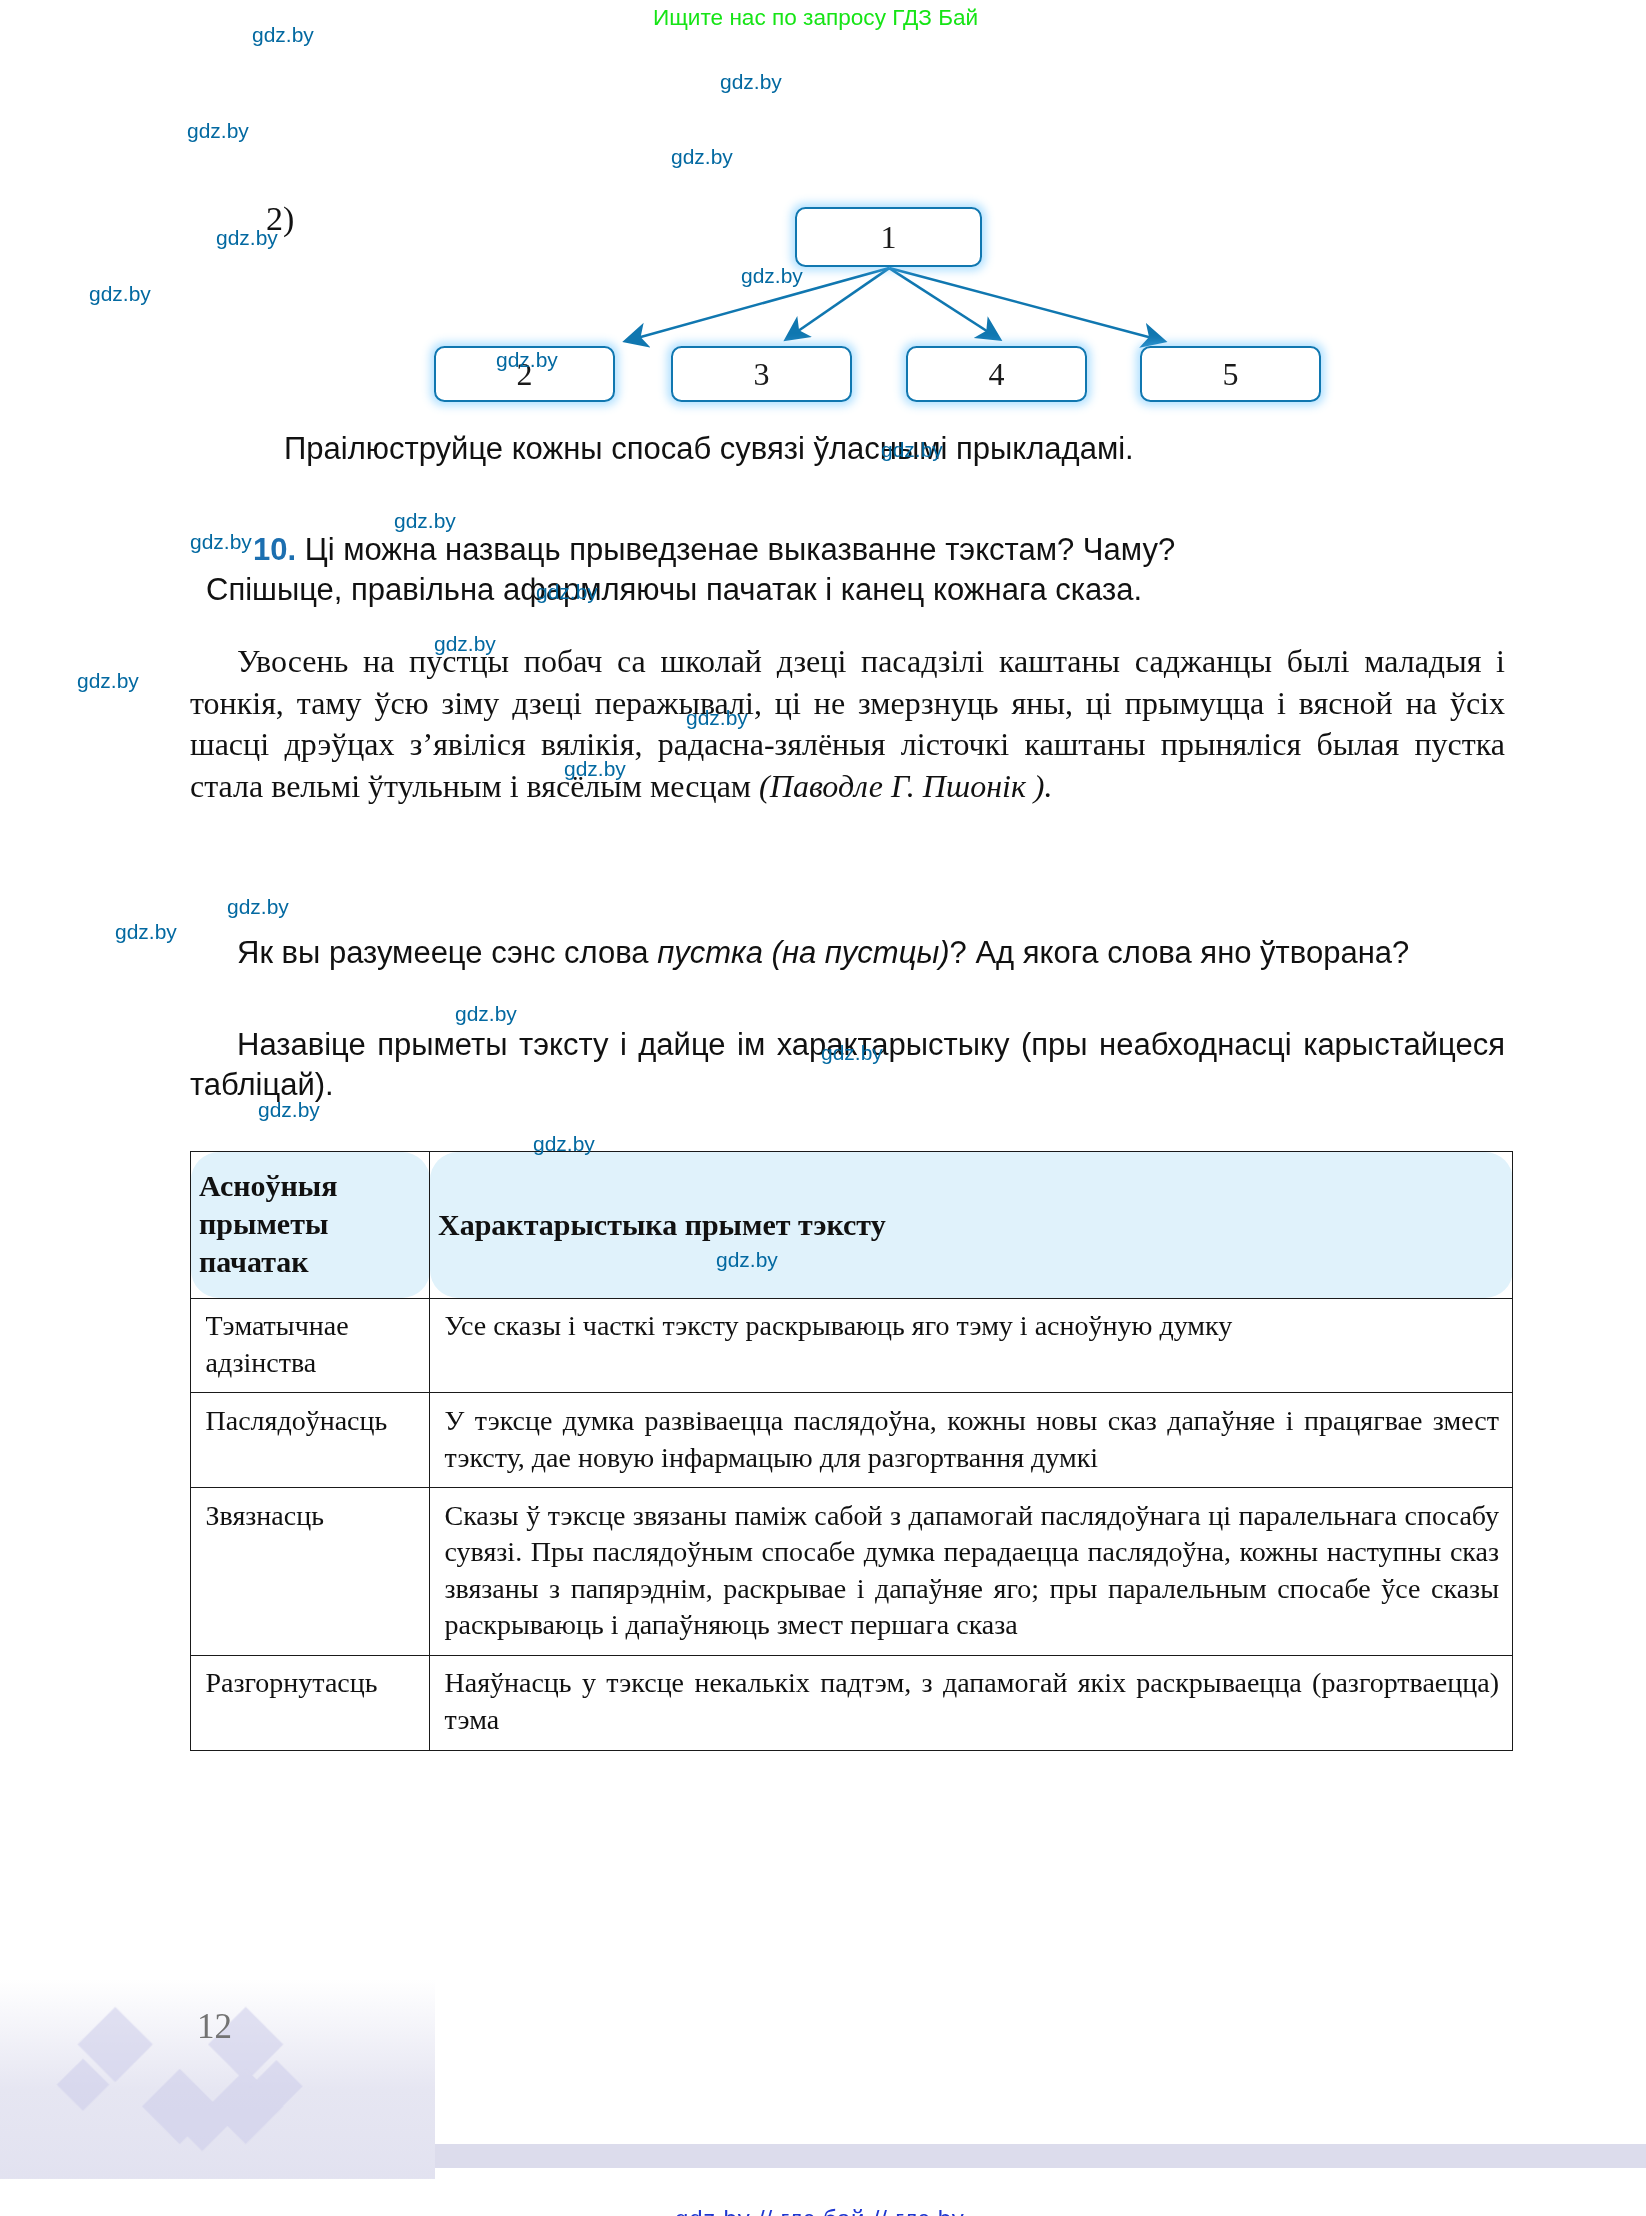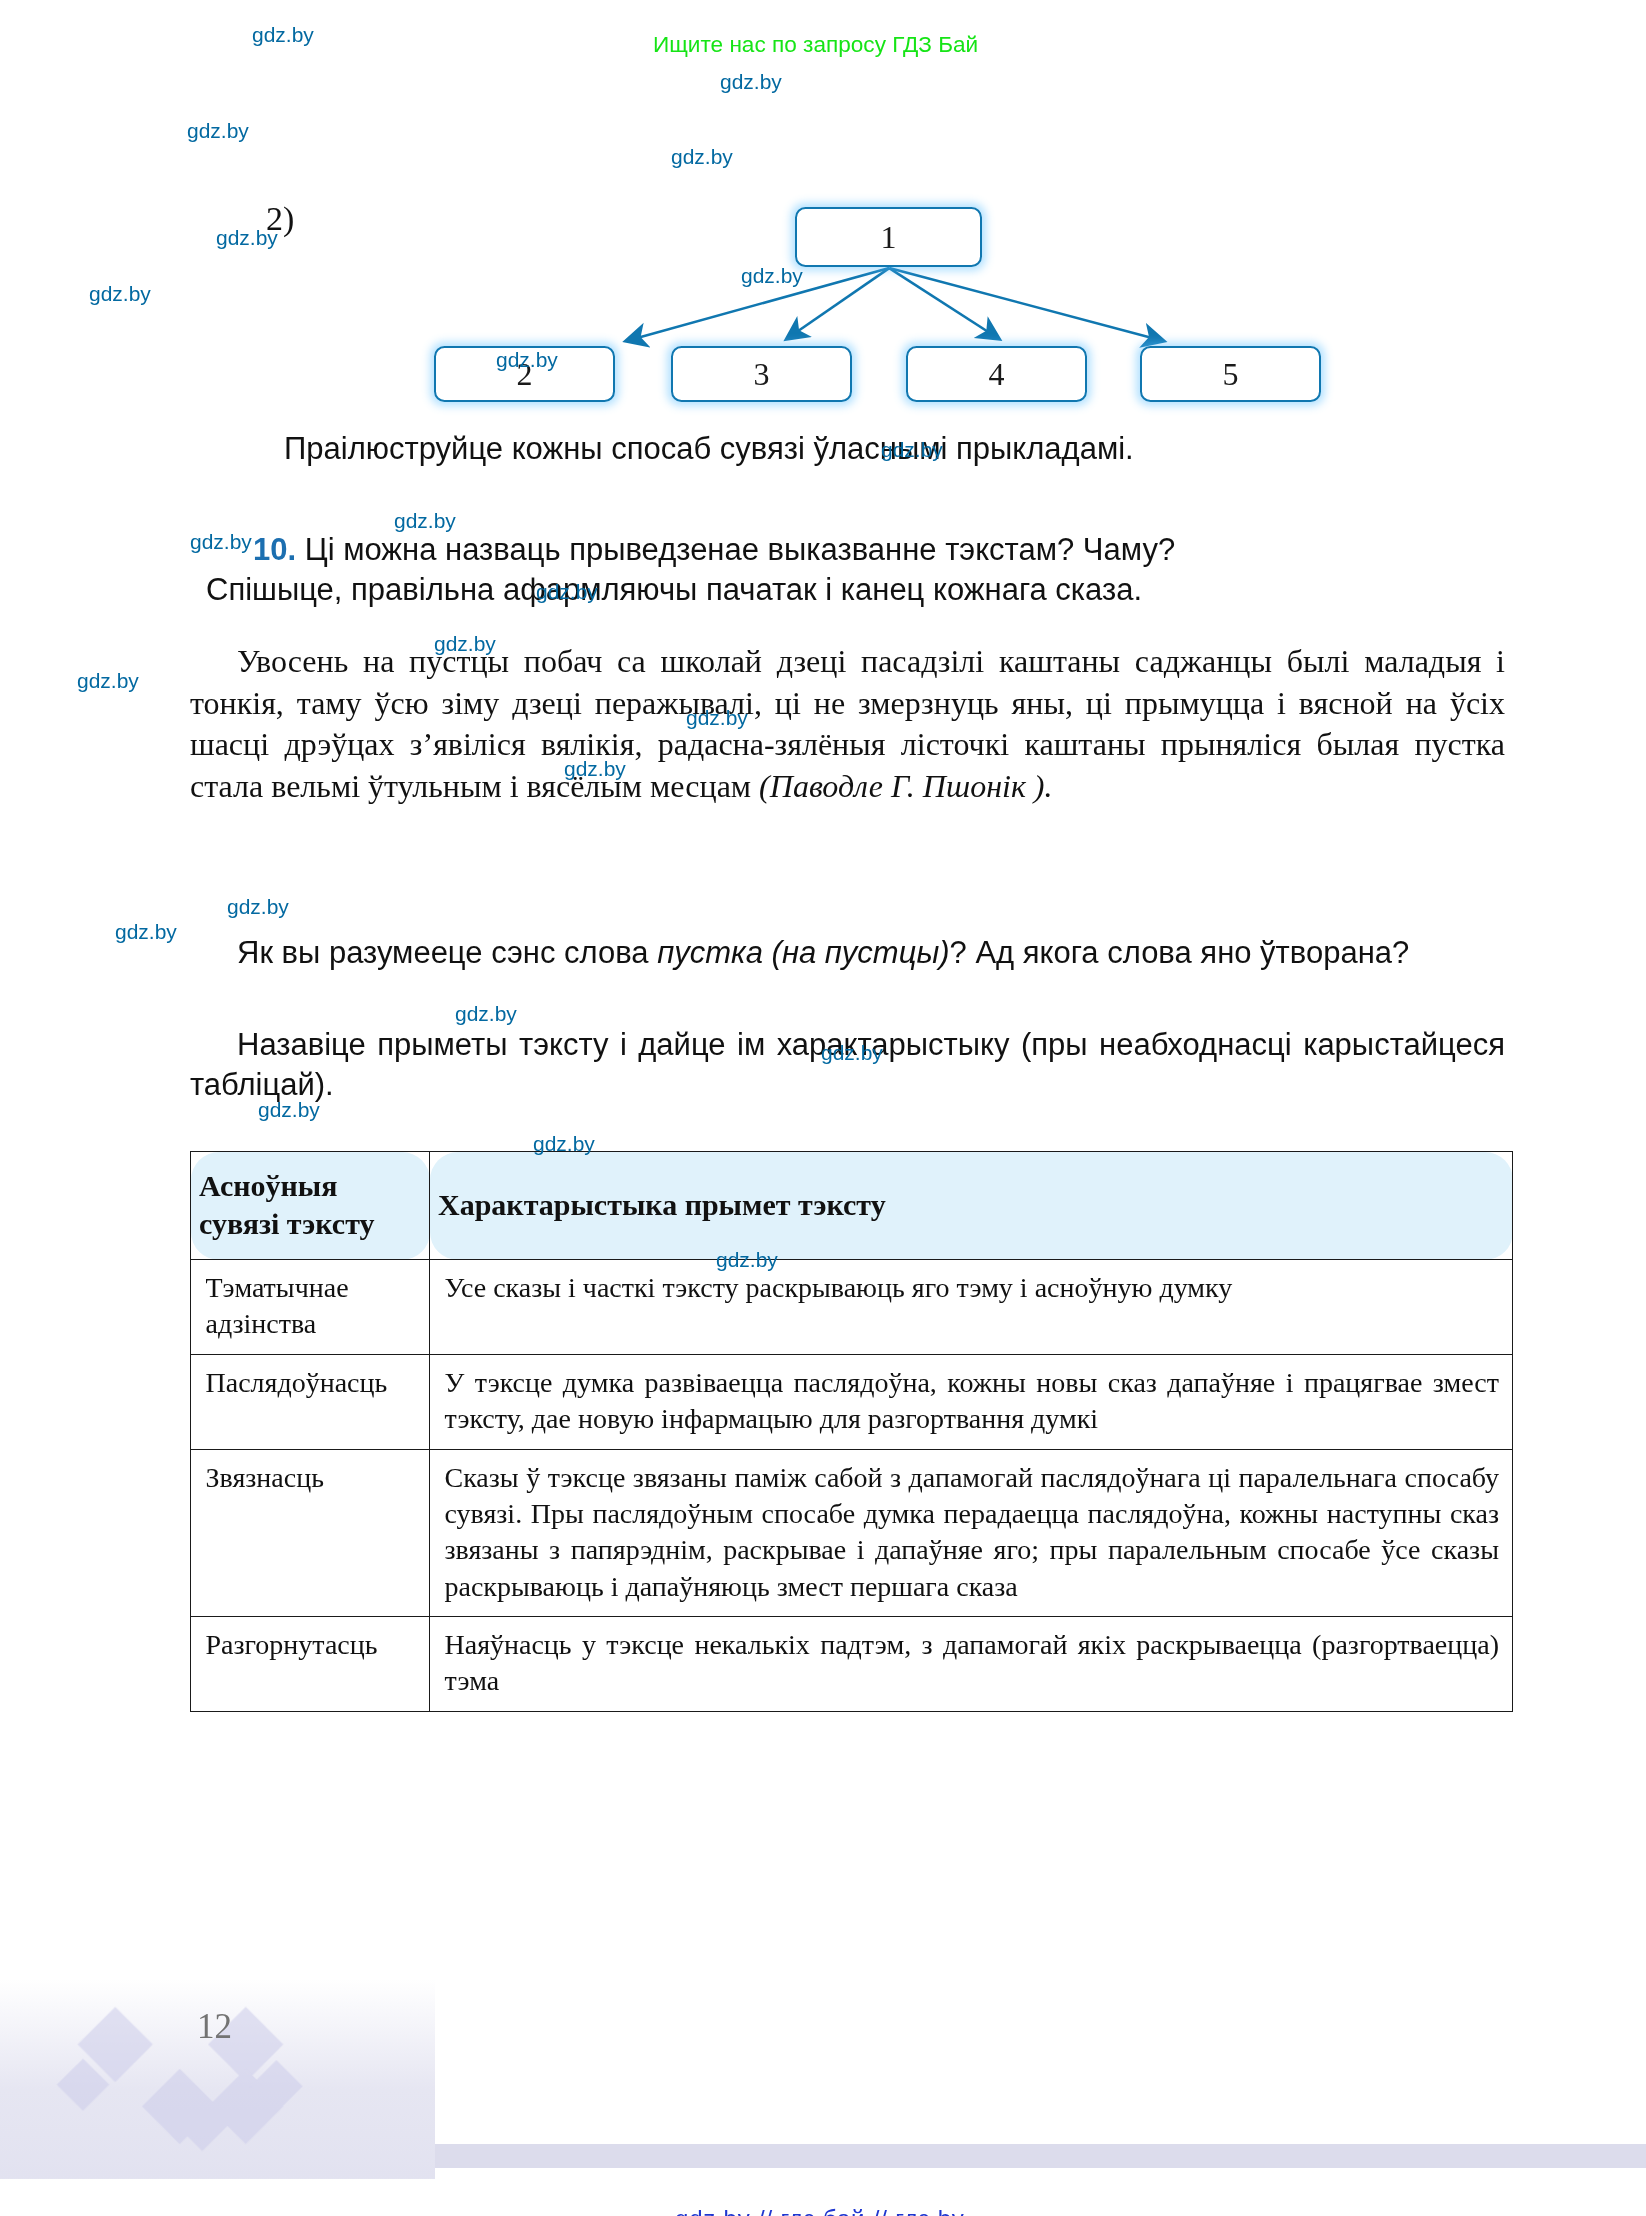--- a/index.html
+++ b/index.html
@@ -195,21 +195,21 @@
       <rect x="110" y="48" width="66" height="66" transform="rotate(45 143 81)"></rect>
       <rect x="272" y="48" width="66" height="66" transform="rotate(45 305 81)"></rect>
       <rect x="190" y="125" width="66" height="66" transform="rotate(45 223 158)"></rect>
       <rect x="272" y="125" width="66" height="66" transform="rotate(45 305 158)"></rect>
       <rect x="80" y="108" width="46" height="46" transform="rotate(45 103 131)"></rect>
       <rect x="320" y="110" width="46" height="46" transform="rotate(45 343 133)"></rect>
       <rect x="228" y="158" width="46" height="46" transform="rotate(45 251 181)"></rect>
     </g>
   </svg>
 
-  <div class="wm-green" style="left:653px; top:4.8px;margin-top:27px;">Ищите нас по запросу ГДЗ Бай</div>
+  <div class="wm-green" style="left:653px; top:4.8px;">Ищите нас по запросу ГДЗ Бай</div>
 
   <div id="diagram">
     <div class="dlabel" style="left:266px; top:14.5px;">2)</div>
 
     <svg id="arrows" viewBox="0 0 2043 310">
       <defs>
         <marker id="ah" markerWidth="11" markerHeight="11" refX="8" refY="5" orient="auto">
           <path d="M0,0 L10,5 L0,10 L2.6,5 z" fill="#1077b0"></path>
         </marker>
       </defs>
@@ -252,21 +252,21 @@
 
   <table id="chartTable">
     <colgroup>
       <col class="tbl-col1">
       <col>
     </colgroup>
     <thead>
       <tr>
         <th class="c1">
           <span>Асноўныя</span><br>
-          <span>сувязі тэксту</span>
+          <span>прыметы пачатак</span>
         </th>
         <th class="c2">Характарыстыка прымет тэксту</th>
       </tr>
     </thead>
     <tbody>
       <tr>
         <td class="c1">Тэматычнае адзінства</td>
         <td class="c2">Усе сказы і часткі тэксту раскрываюць яго тэму і асноўную думку</td>
       </tr>
       <tr>

